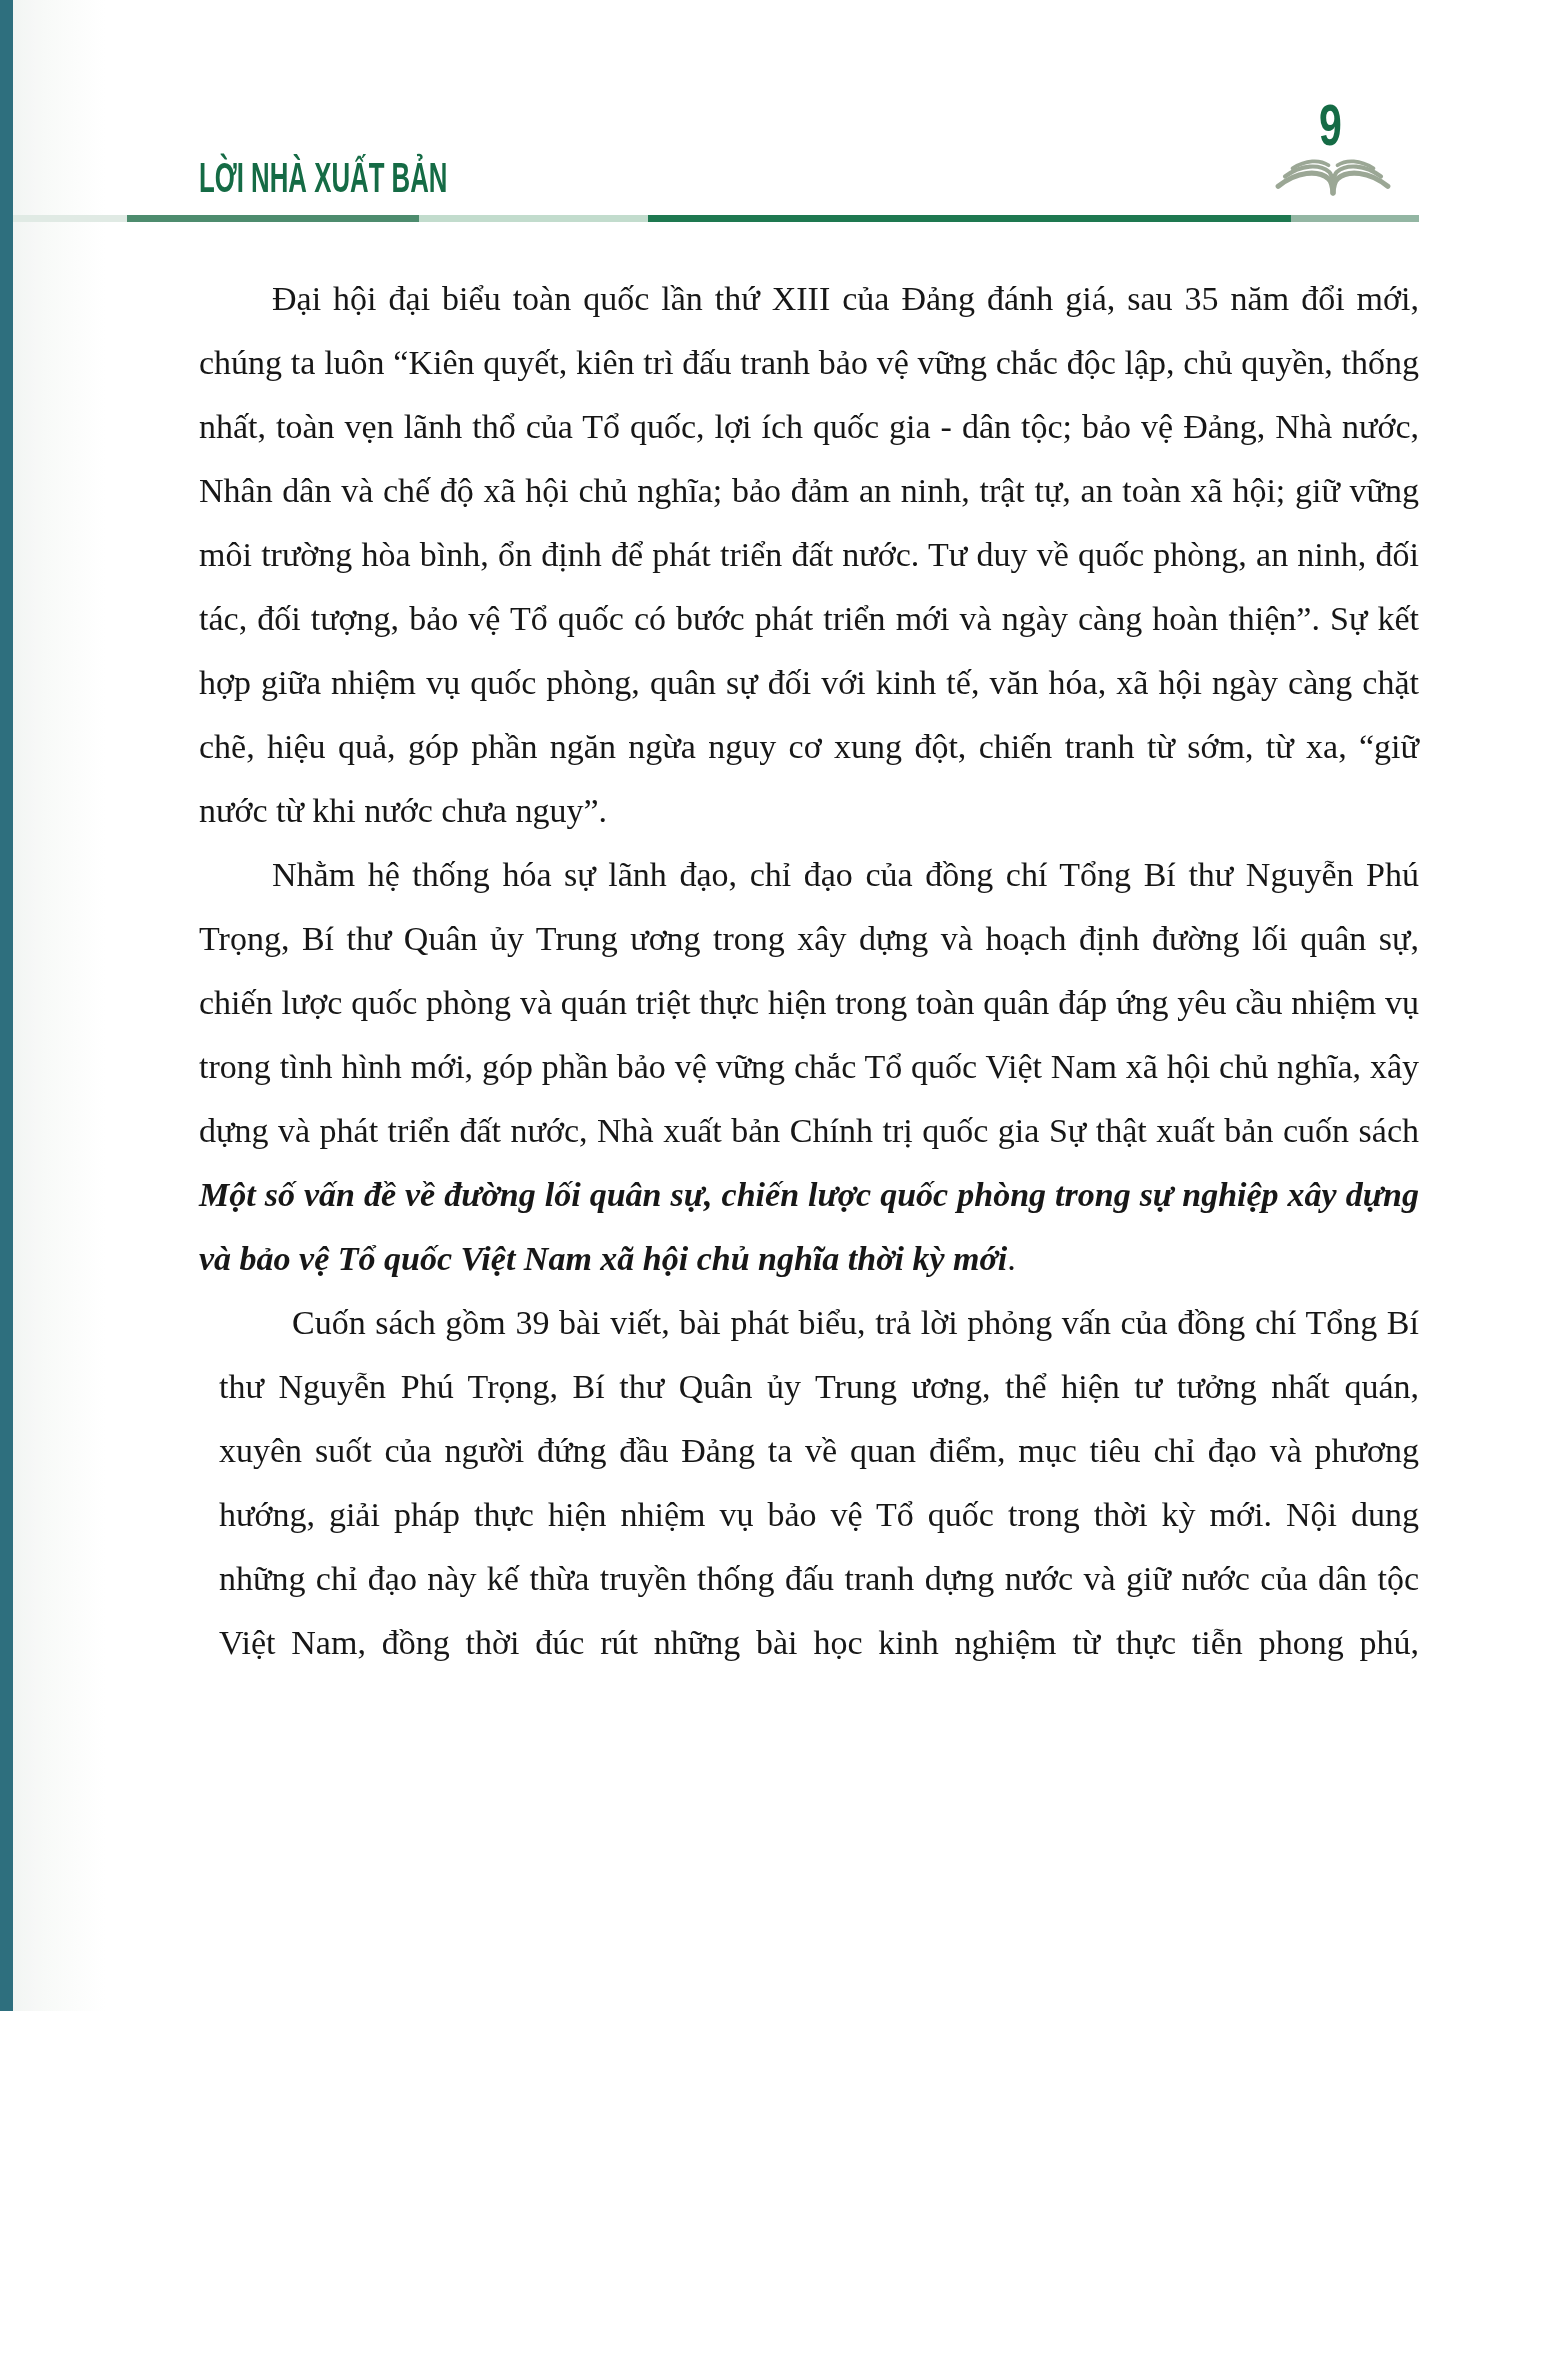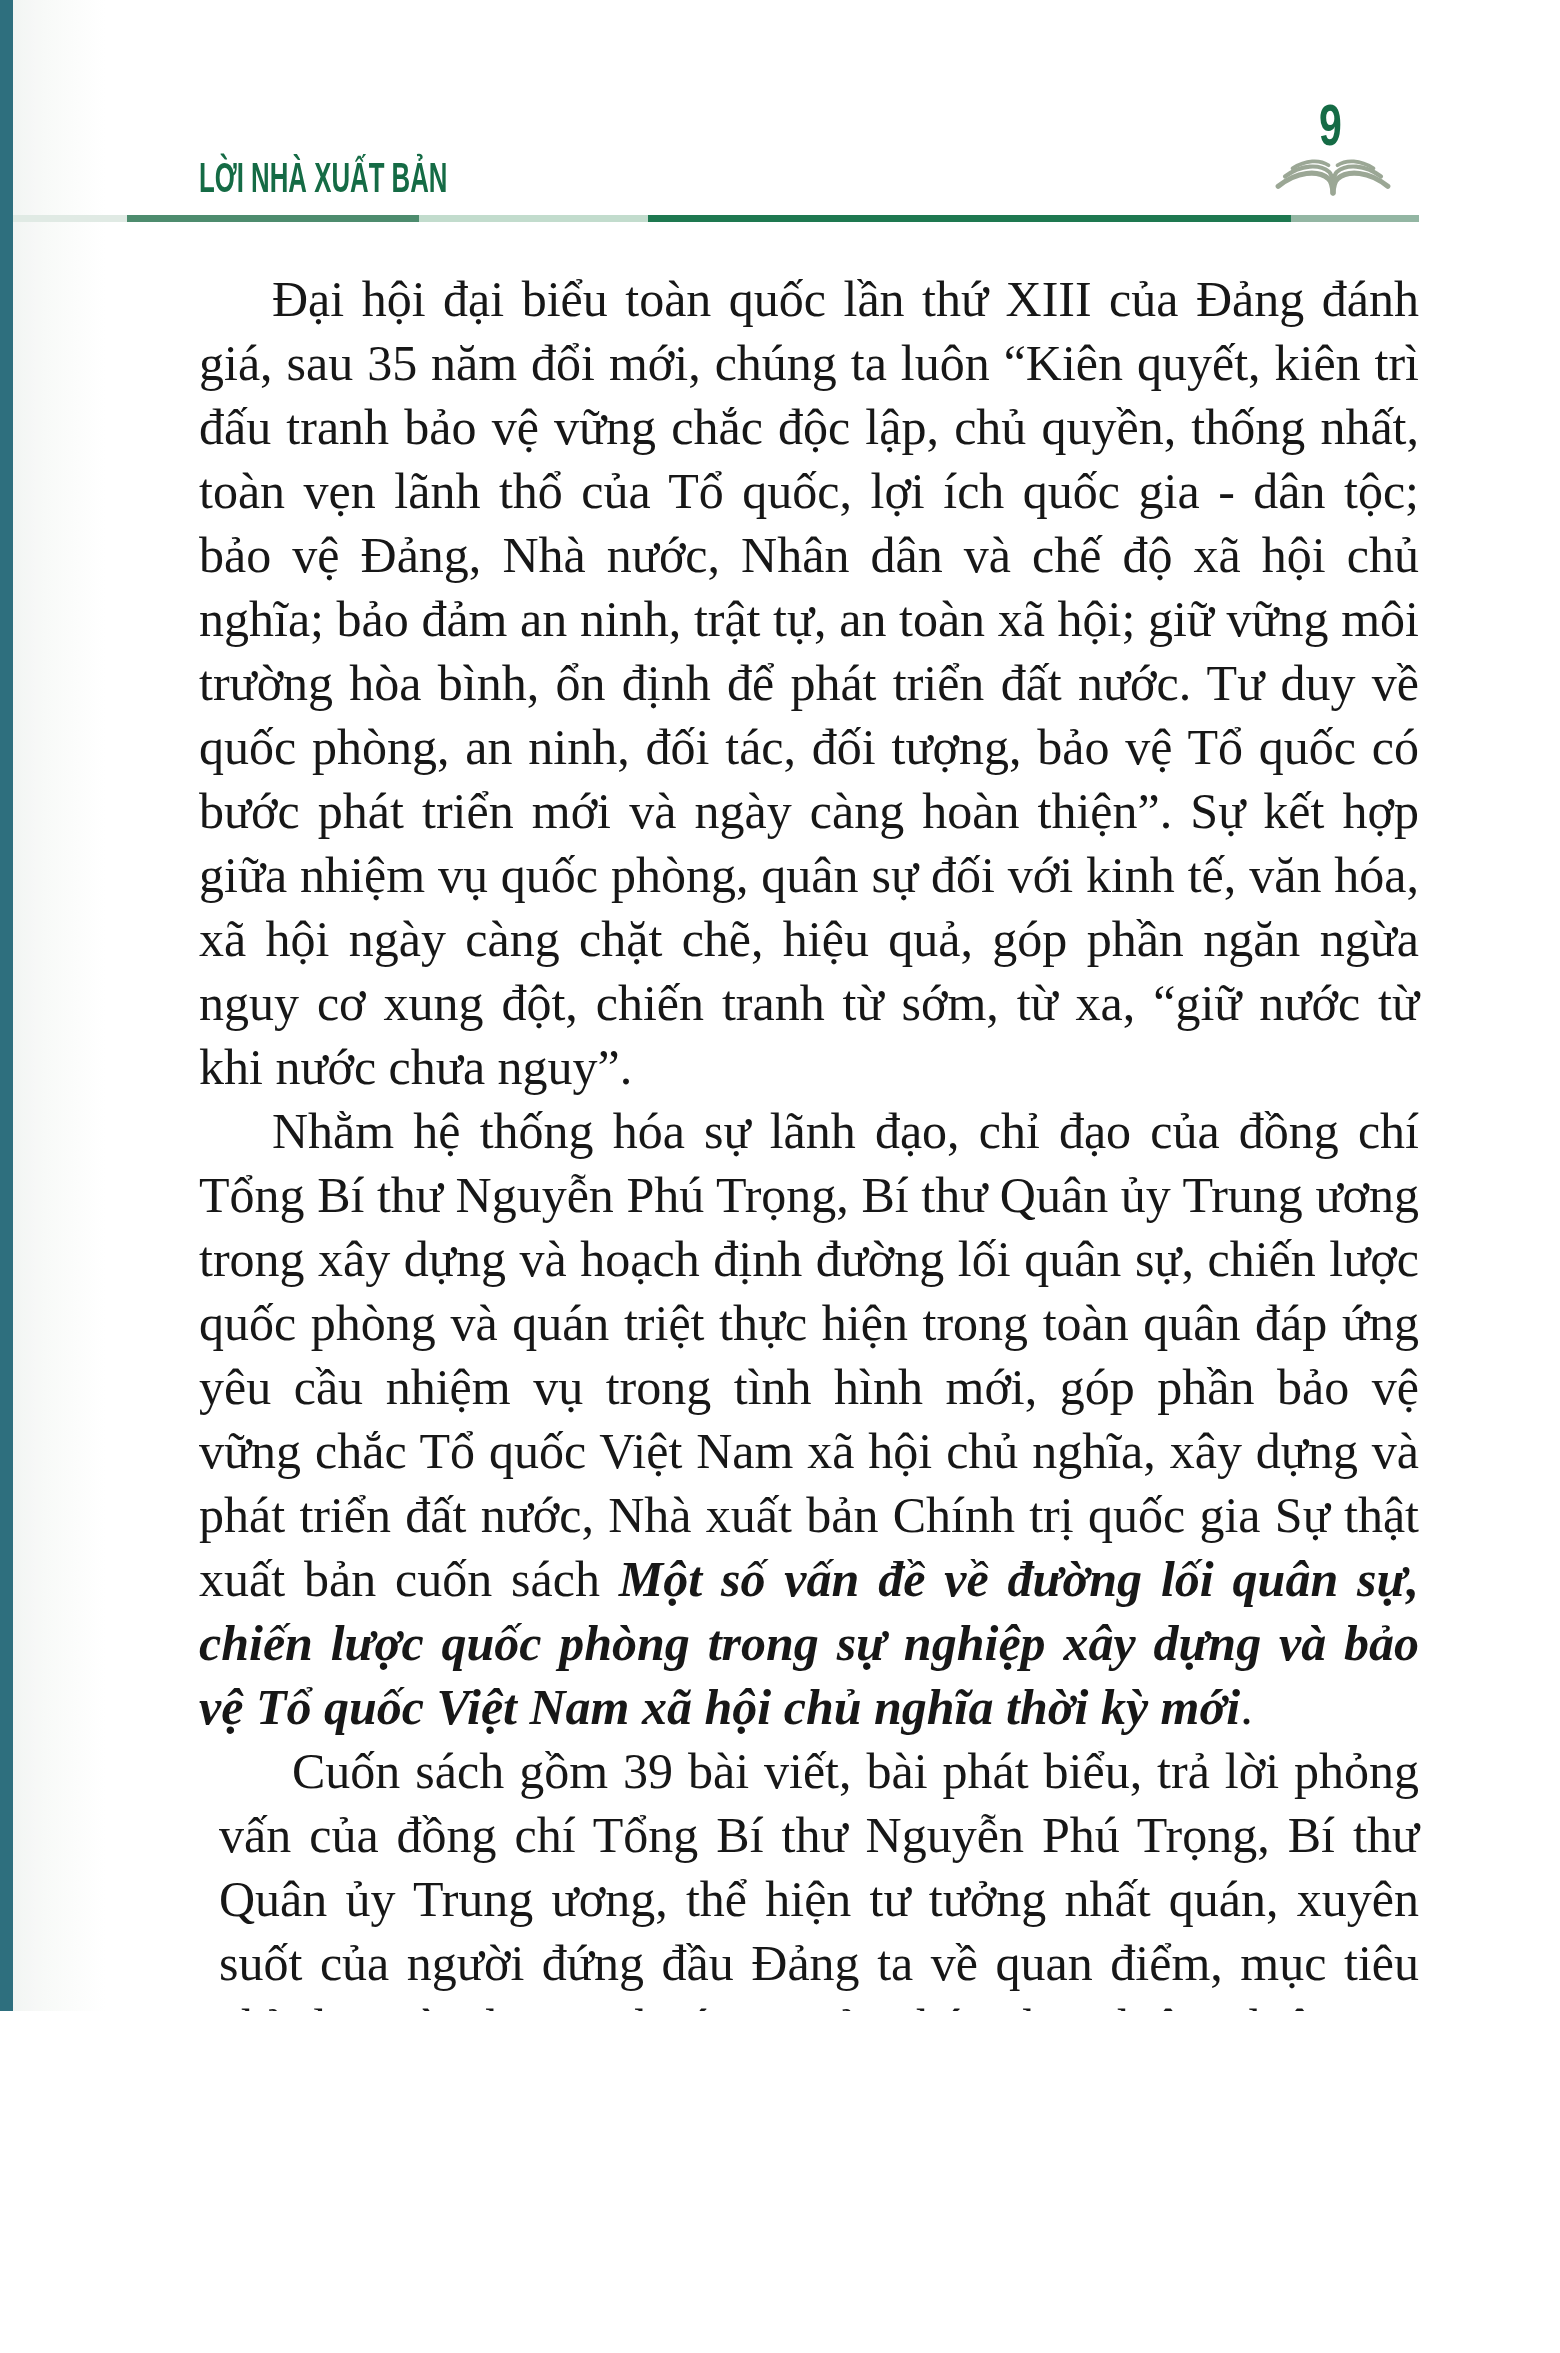--- a/index.html
+++ b/index.html
@@ -46,21 +46,21 @@
     font-weight:bold;font-size:57px;line-height:52px;
     color:var(--header-green,#156b45);
     transform:scaleX(0.72);transform-origin:center;
     z-index:4;
   }
   .book-icon{
     position:absolute;left:1273px;top:151px;width:120px;height:48px;z-index:4;
   }
   .body-text{
     position:absolute;left:199px;top:267px;width:1220px;
-    font-size:50px;line-height:64px;
+    font-size:34px;line-height:64px;
     color:var(--text-color,#171717);
     text-align:justify;
     z-index:4;
   }
   .body-text p{
     margin:0;padding:0;
     text-indent:73px;
   }
   .body-text p.cont{ text-align-last:justify;margin-left:20px; }
   .run-bold-italic{ font-weight:bold;font-style:italic; }

